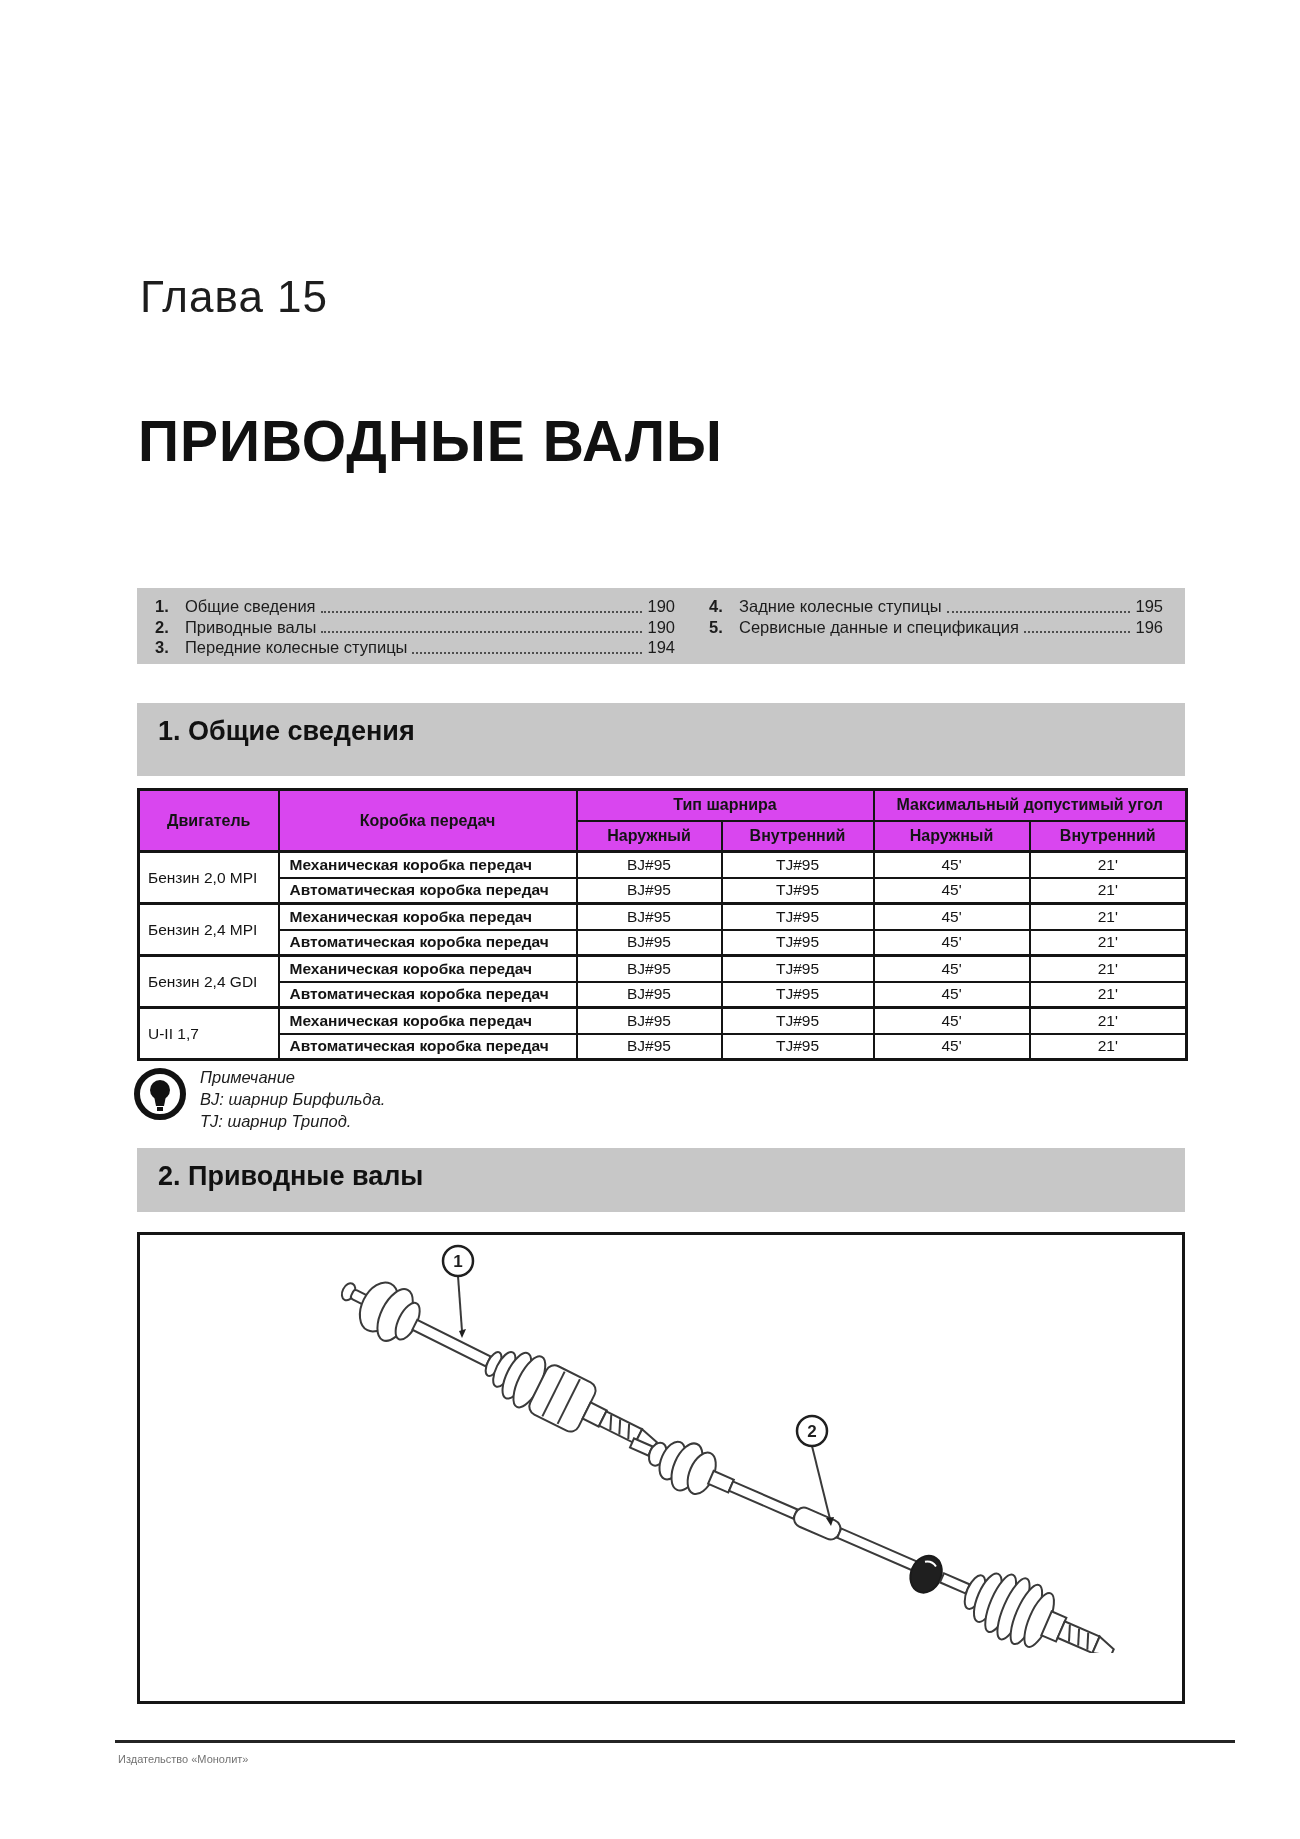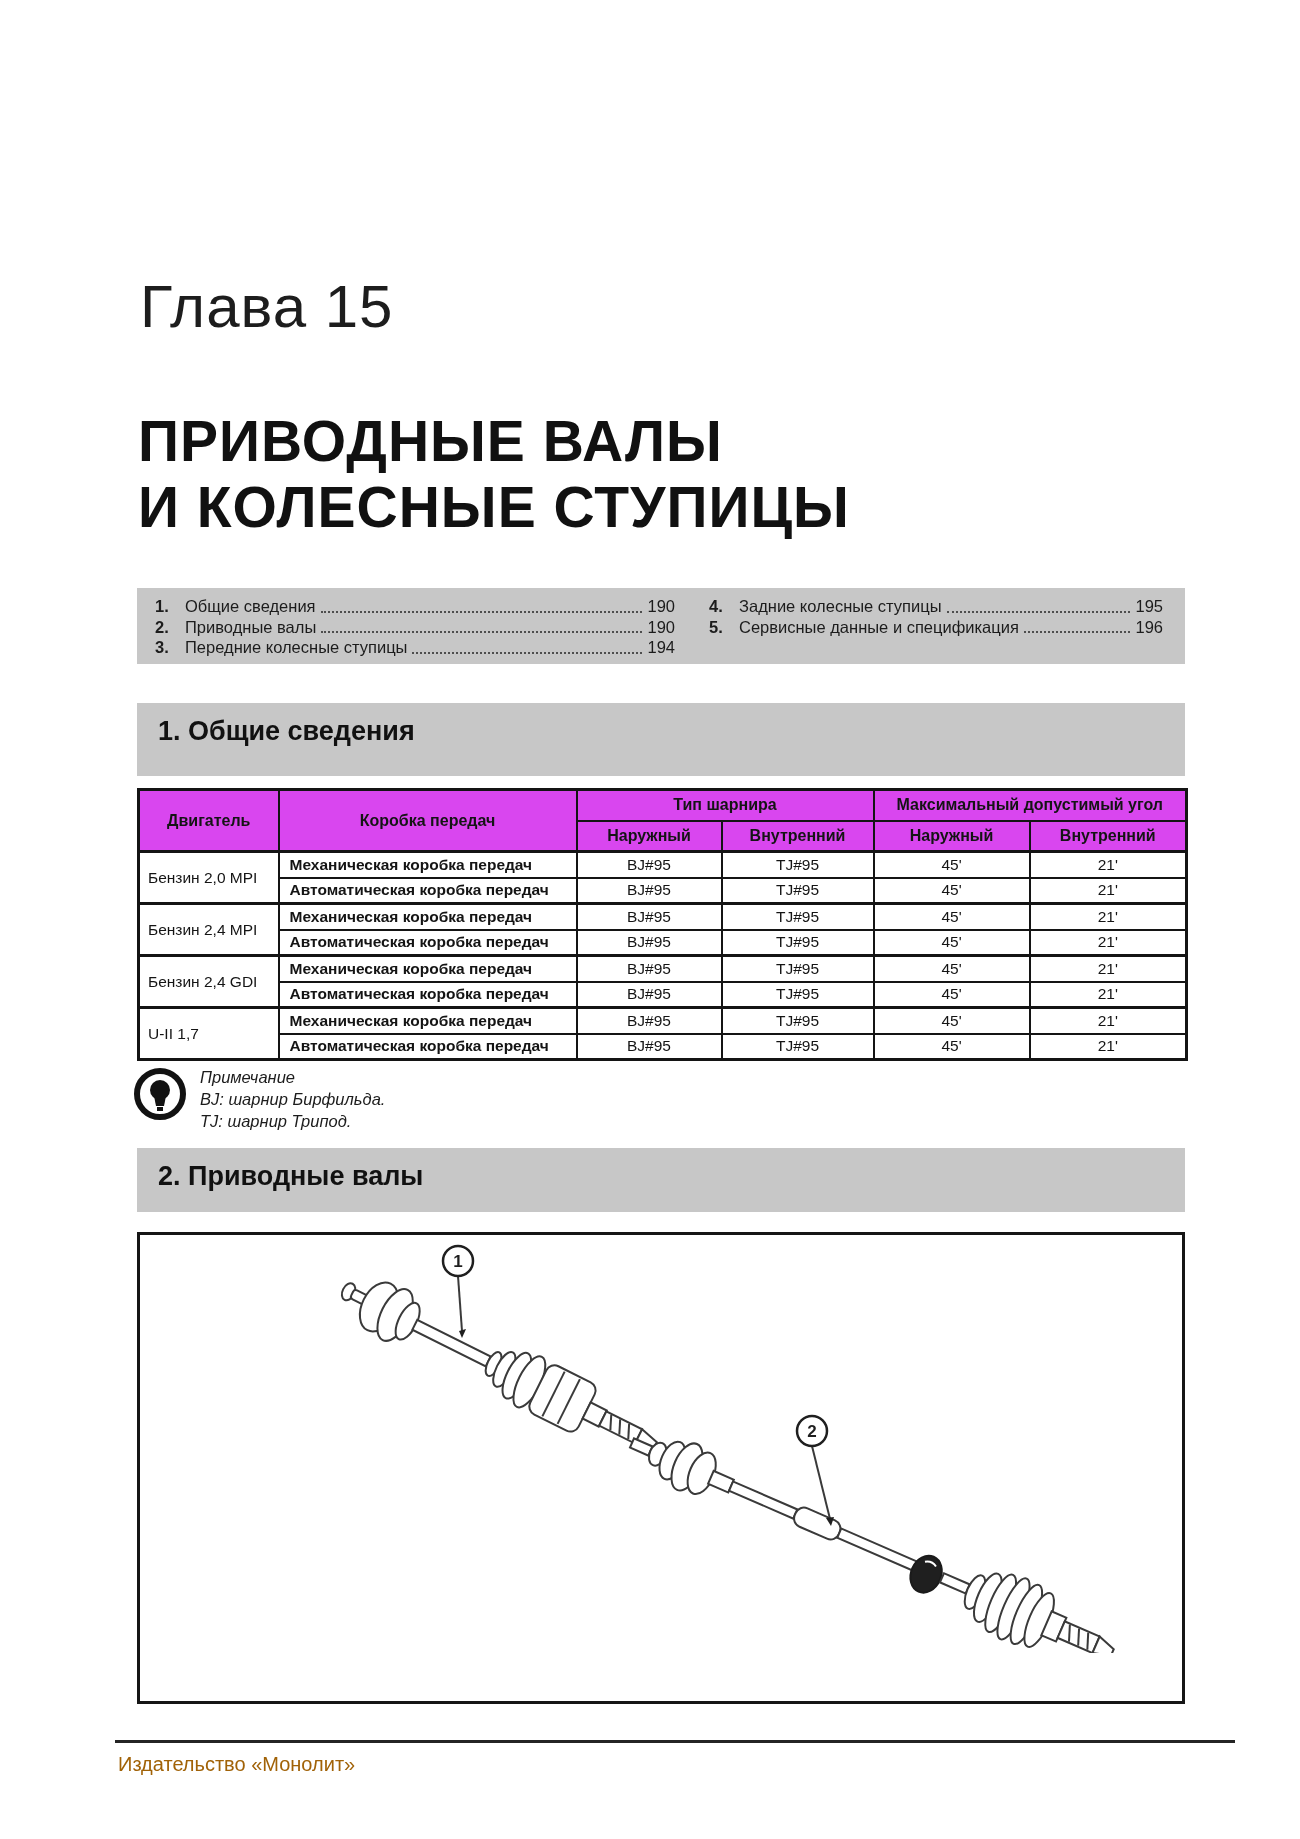--- a/index.html
+++ b/index.html
@@ -5,21 +5,21 @@
   * { margin:0; padding:0; box-sizing:border-box; }
   html,body { background:#ffffff; }
   body {
     width:1300px; height:1839px; position:relative;
     font-family:"Liberation Sans", sans-serif; color:#161616;
     overflow:hidden;
   }
   .abs { position:absolute; }
 
   
-  .chapter { left:140px; top:272px; font-size:60px; font-weight:400; letter-spacing:1px; color:#1d1d1d; }
+  .chapter { left:140px; top:272px; font-size:44px; font-weight:400; letter-spacing:1px; color:#1d1d1d; }
 
   
   .big-title { left:138px; top:408px; font-size:57px; font-weight:700; line-height:66px; letter-spacing:1px; color:#111; }
 
   
   .toc { left:137px; top:588px; width:1048px; height:76px; background:#c7c7c7; padding:8px 22px 8px 18px; display:flex; gap:34px; }
   .toc-col { display:flex; flex-direction:column; }
   .toc-col.left  { width:520px; }
   .toc-col.right { flex:1; }
   .toc-item { display:flex; align-items:flex-end; font-size:16.5px; line-height:20.5px; color:#1c1c1c; }
@@ -51,36 +51,35 @@
 
   
   .figure-frame { left:137px; top:1232px; width:1048px; height:472px; border:3px solid #161616; background:#fff; }
   .figure-canvas { position:absolute; left:0; top:0; width:1042px; height:418px; }
   .figure-caption { position:absolute; left:0; bottom:0; width:100%; height:48px; background:#c9c9c9; border-top:3px solid #161616; font-size:17px; font-style:italic; color:#1b1b1b; padding:13px 0 0 15px; }
   .figure-caption b { font-weight:700; }
   .cap-sep { display:inline-block; width:6px; }
 
   
   .footer-rule { left:115px; top:1740px; width:1120px; height:3px; background:#242424; }
-  .footer-text { left:118px; top:1753px; font-size:20px; color:#a16207; }
+  .footer-text { left:118px; top:1753px; font-size:11px; color:#737373; }
 
   svg .ln   { stroke:#3a3a3a; stroke-width:2; fill:none; }
   svg .part { stroke:#3a3a3a; stroke-width:2; fill:#ffffff; }
   svg .dark { stroke:#1a1a1a; stroke-width:2; fill:#1f1f1f; }
   svg .lbl-circle { stroke:#1f1f1f; stroke-width:2.5; fill:#ffffff; }
   svg text.lbl { font-family:"Liberation Sans",sans-serif; font-size:17px; font-weight:700; fill:#1f1f1f; text-anchor:middle; }
 </style>
 </head>
 <body>
 
 <div class="abs chapter">Глава 15</div>
 
 <div class="abs big-title">
   <div>ПРИВОДНЫЕ ВАЛЫ</div>
-  <div>И КОЛЕСНЫЕ СТУПИЦЫ</div>
 </div>
 
 <div class="abs toc">
   <div class="toc-col left">
     <div class="toc-item">
       <span class="toc-num">1.</span>
       <span class="toc-label">Общие сведения</span>
       <span class="toc-dots"></span>
       <span class="toc-page">190</span>
     </div>

